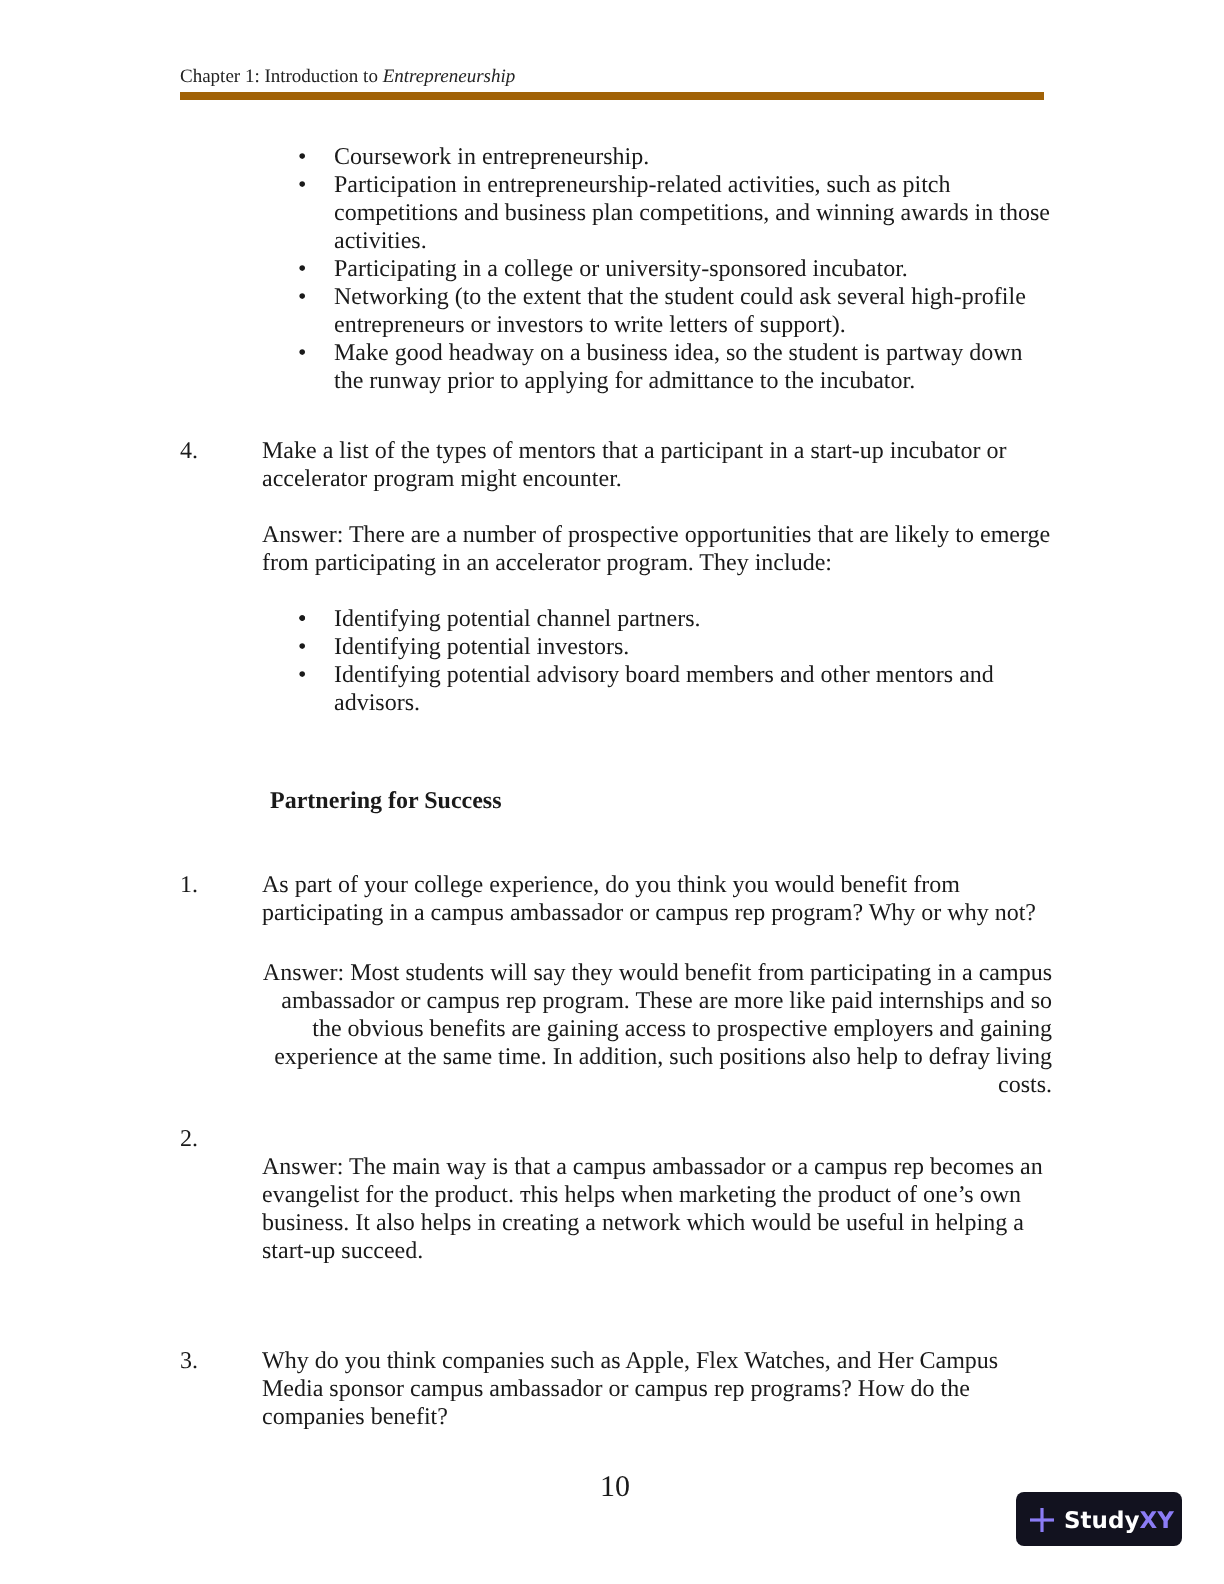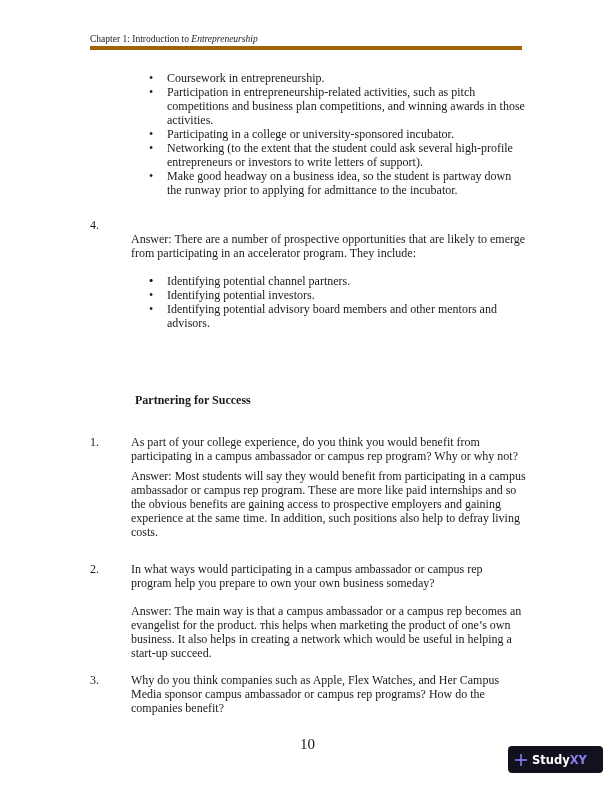--- a/index.html
+++ b/index.html
@@ -76,21 +76,21 @@
     .page-number {
       position: absolute;
       left: 300px;
       top: 737px;
       font-size: 15px;
     }
     .studyxy {
       position: absolute;
       left: 508px;
       top: 746px;
-      width: 95px;
+      width: 83px;
       height: 27px;
       background: #12121f;
       border-radius: 4px;
       display: flex;
       align-items: center;
       box-sizing: border-box;
       padding-left: 6px;
       font-family: "DejaVu Sans", "Liberation Sans", sans-serif;
       font-weight: bold;
       font-size: 11.5px;
@@ -117,46 +117,46 @@
     <li><span class="dot">•</span><span>Participation in entrepreneurship-related activities, such as pitch competitions and business plan competitions, and winning awards in those activities.</span></li>
     <li><span class="dot">•</span><span>Participating in a college or university-sponsored incubator.</span></li>
     <li><span class="dot">•</span><span>Networking (to the extent that the student could ask several high-profile entrepreneurs or investors to write letters of support).</span></li>
     <li><span class="dot">•</span><span>Make good headway on a business idea, so the student is partway down the runway prior to applying for admittance to the incubator.</span></li>
   </ul>
 </div>
 
 <div class="block" style="top:218px;">
   <div class="numitem">
     <span class="num">4.</span>
+    <div class="qtext">Make a list of the types of mentors that a participant in a start-up incubator or accelerator program might encounter.</div>
   </div>
   <div class="para" style="margin-top:14px;">Answer: There are a number of prospective opportunities that are likely to emerge from participating in an accelerator program. They include:</div>
   <ul class="bullets" style="margin-top:14px;">
     <li><span class="dot">•</span></li>
     <li><span class="dot">•</span><span>Identifying potential channel partners.</span></li>
     <li><span class="dot">•</span><span>Identifying potential investors.</span></li>
     <li><span class="dot">•</span><span>Identifying potential advisory board members and other mentors and advisors.</span></li>
   </ul>
 </div>
 
 <div class="block" style="top:393px;padding-left:45px;">
   <div class="section-title">Partnering for Success</div>
 </div>
 
 <div class="block" style="top:435px;">
   <div class="numitem">
     <span class="num">1.</span>
     <div class="qtext">As part of your college experience, do you think you would benefit from participating in a campus ambassador or campus rep program? Why or why not?</div>
   </div>
-  <div class="para" style="margin-top:6px;">Answer: Most students will say they would benefit from participating in a campus ambassador or campus rep program. These are more like paid internships and so the obvious benefits are gaining access to prospective employers and gaining experience at the same time. In addition, such positions also help to defray living costs.</div>
+  <div class="para" style="margin-top:16px;text-align:right;">Answer: Most students will say they would benefit from participating in a campus ambassador or campus rep program. These are more like paid internships and so the obvious benefits are gaining access to prospective employers and gaining experience at the same time. In addition, such positions also help to defray living costs.</div>
 </div>
 
 <div class="block" style="top:562px;">
   <div class="numitem">
     <span class="num">2.</span>
-    <div class="qtext">In what ways would participating in a campus ambassador or campus rep program help you prepare to own your own business someday?</div>
   </div>
   <div class="para" style="margin-top:14px;">Answer: The main way is that a campus ambassador or a campus rep becomes an evangelist for the product. ᴛhis helps when marketing the product of one’s own business.  It also helps in creating a network which would be useful in helping a start-up succeed.</div>
 </div>
 
 <div class="block" style="top:673px;">
   <div class="numitem">
     <span class="num">3.</span>
     <div class="qtext">Why do you think companies such as Apple, Flex Watches, and Her Campus Media sponsor campus ambassador or campus rep programs? How do the companies benefit?</div>
   </div>
 </div>

